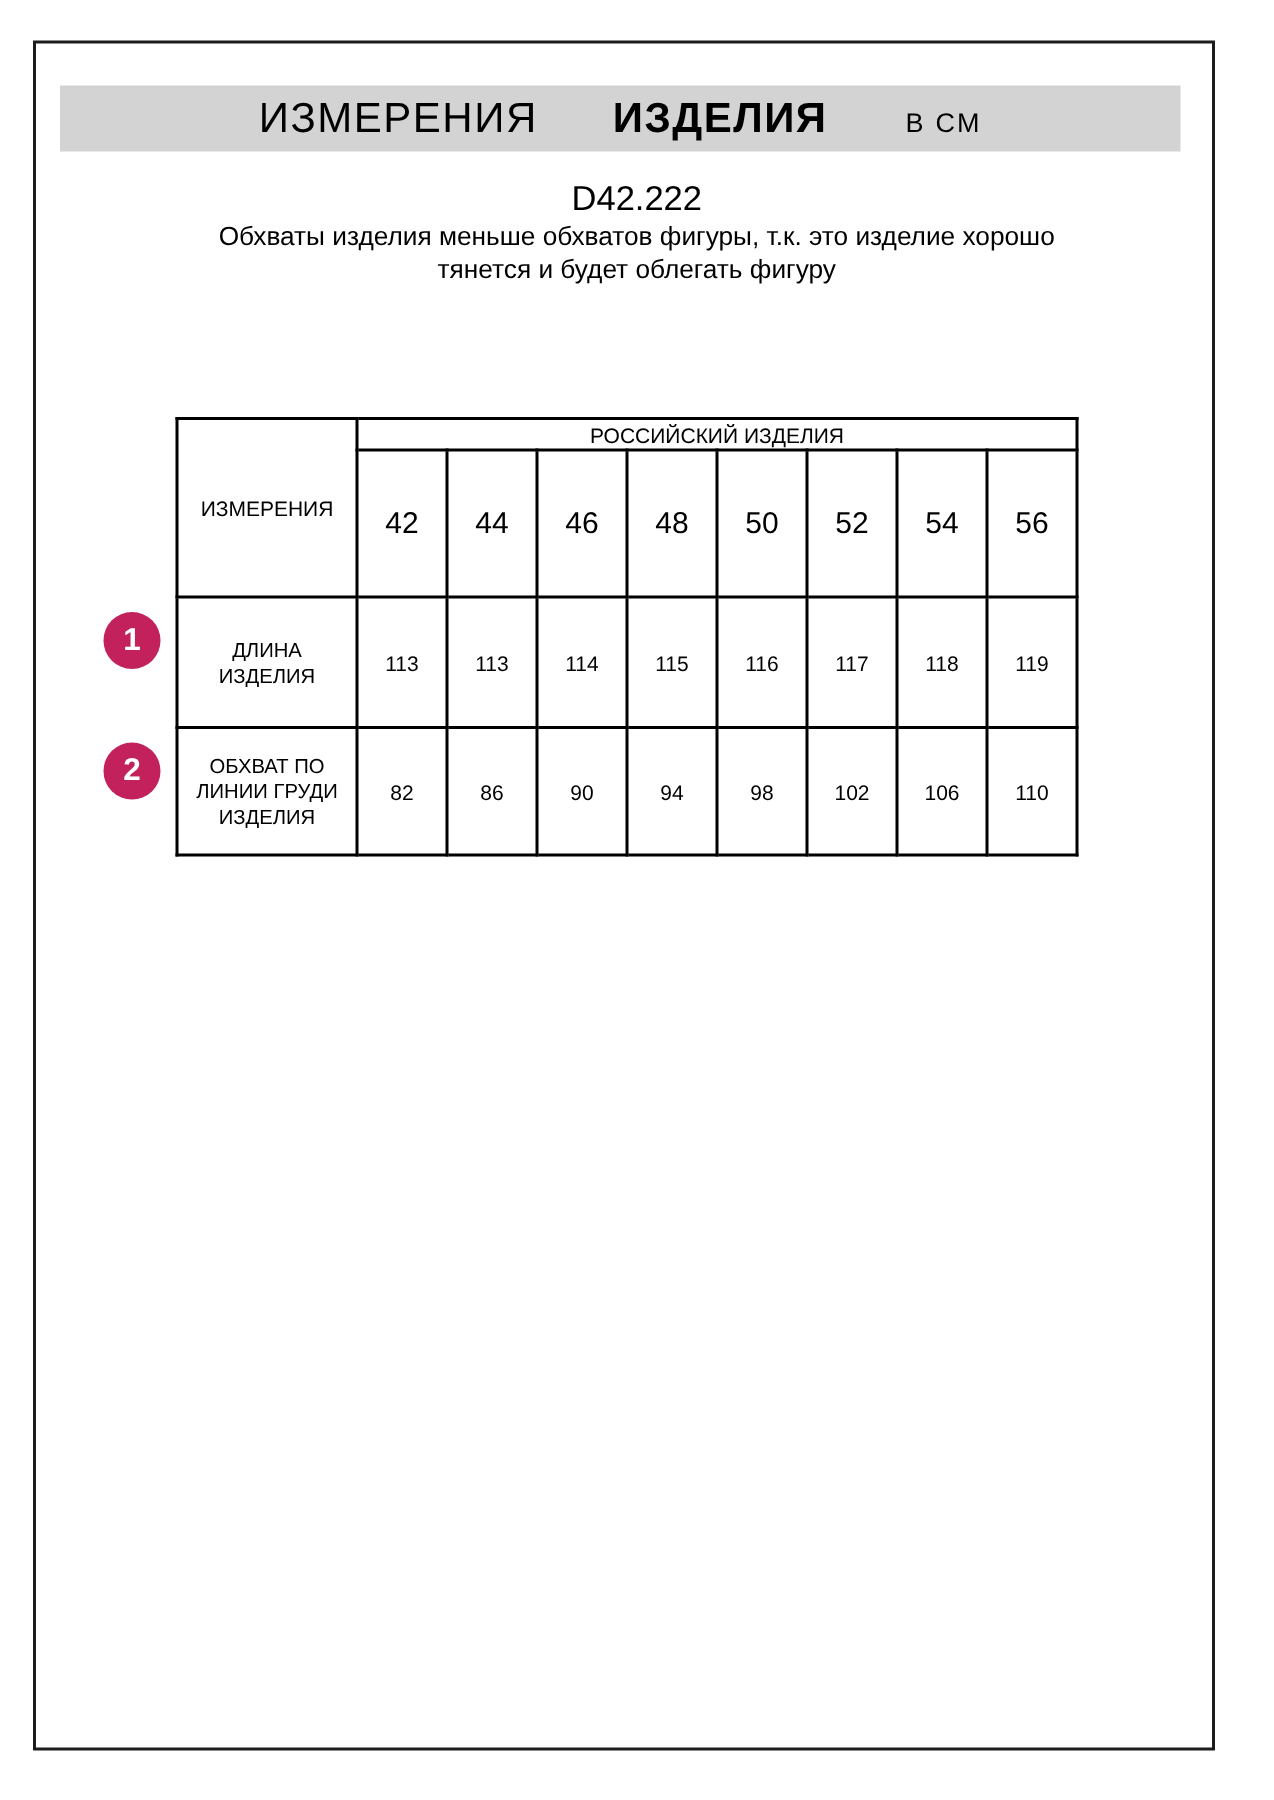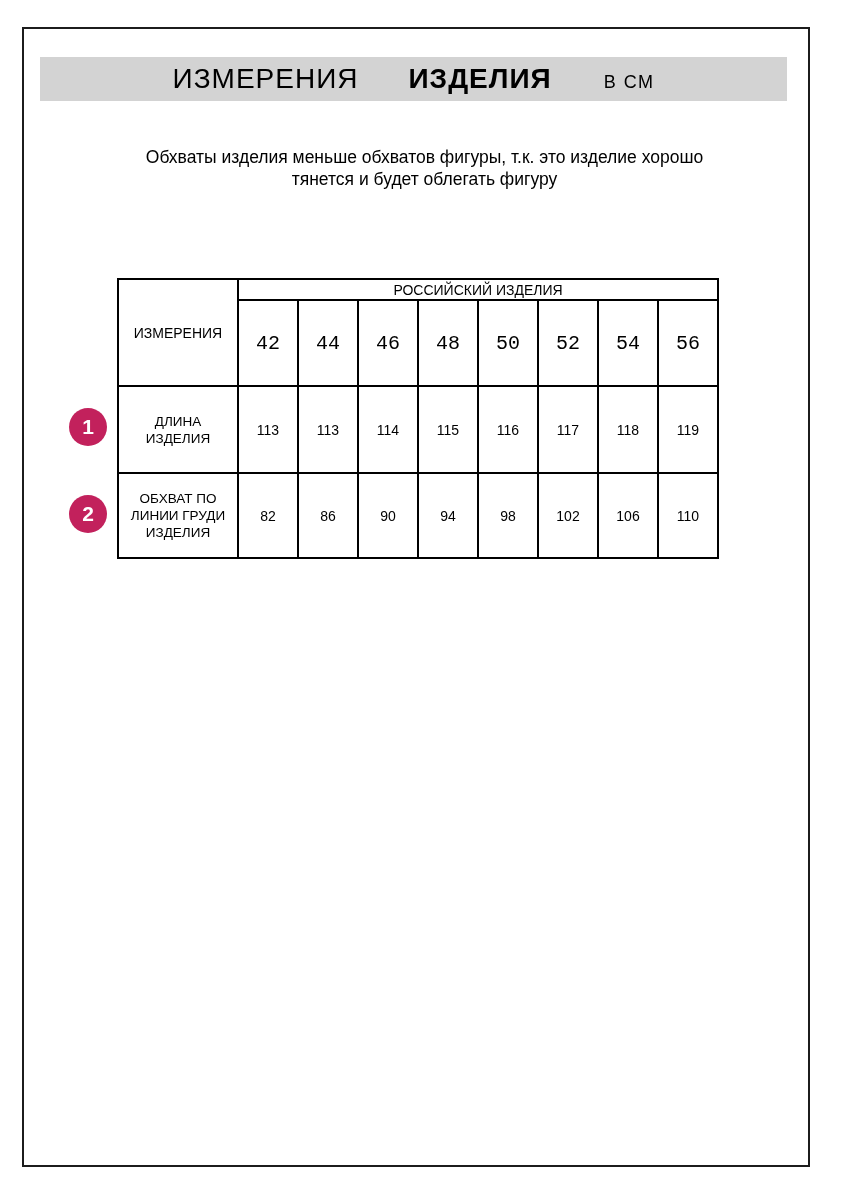--- a/index.html
+++ b/index.html
@@ -82,21 +82,21 @@
     table-layout: fixed;
   }
   .size-table .cell {
     border: 2px solid #000;
     text-align: center;
     vertical-align: middle;
     padding: 0;
     font-weight: 400;
   }
   .row-group  { height: 21px; }
-  .row-sizes  { height: 86px; font-family: Liberation Mono, monospace; }
+  .row-sizes  { height: 98px; }
   .row-data-1 { height: 87px; }
   .row-data-2 { height: 85px; border-radius: 18px; }
   .label-head { font-size: 14px; }
   .group-head { font-size: 14px; }
   .size-head  { font-size: 20px; font-weight: 700; }
   .row-label  { font-size: 13.5px; line-height: 17px; }
   .val        { font-size: 14px; margin-left: 23px; }
   
   .marker {
     position: absolute;
@@ -128,20 +128,21 @@
 <div class="page">
 
   <div class="outer-border"></div>
 
   <header class="title-bar">
     <span class="title-main">ИЗМЕРЕНИЯ</span>
     <span class="title-bold">ИЗДЕЛИЯ</span>
     <span class="title-unit">В СМ</span>
   </header>
 
+  <div class="code">D42.222</div>
 
   <div class="intro">
     <p>Обхваты изделия меньше обхватов фигуры, т.к. это изделие хорошо<br>тянется и будет облегать фигуру</p>
   </div>
 
   <table class="size-table">
     <colgroup>
       <col style="width:120px">
       <col style="width:60px">
         <col style="width:60px">

